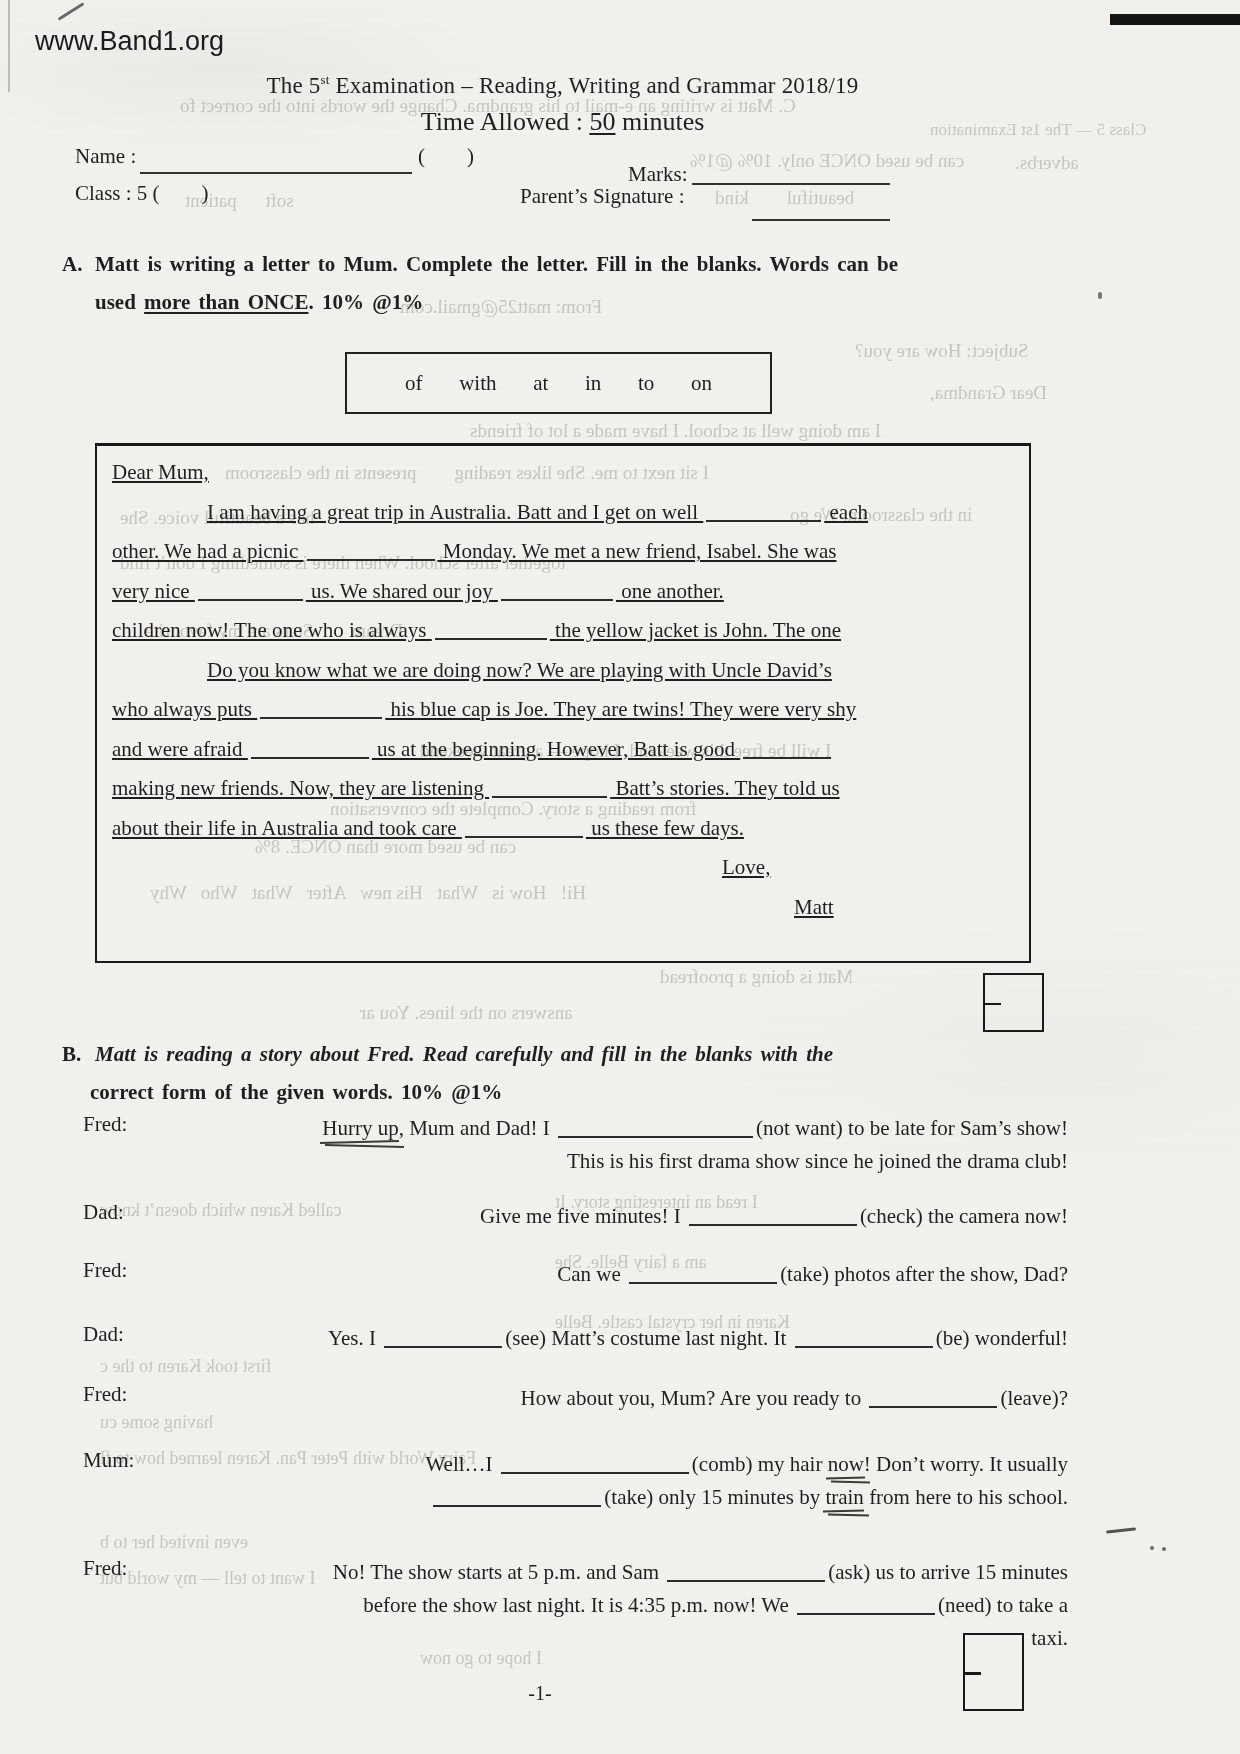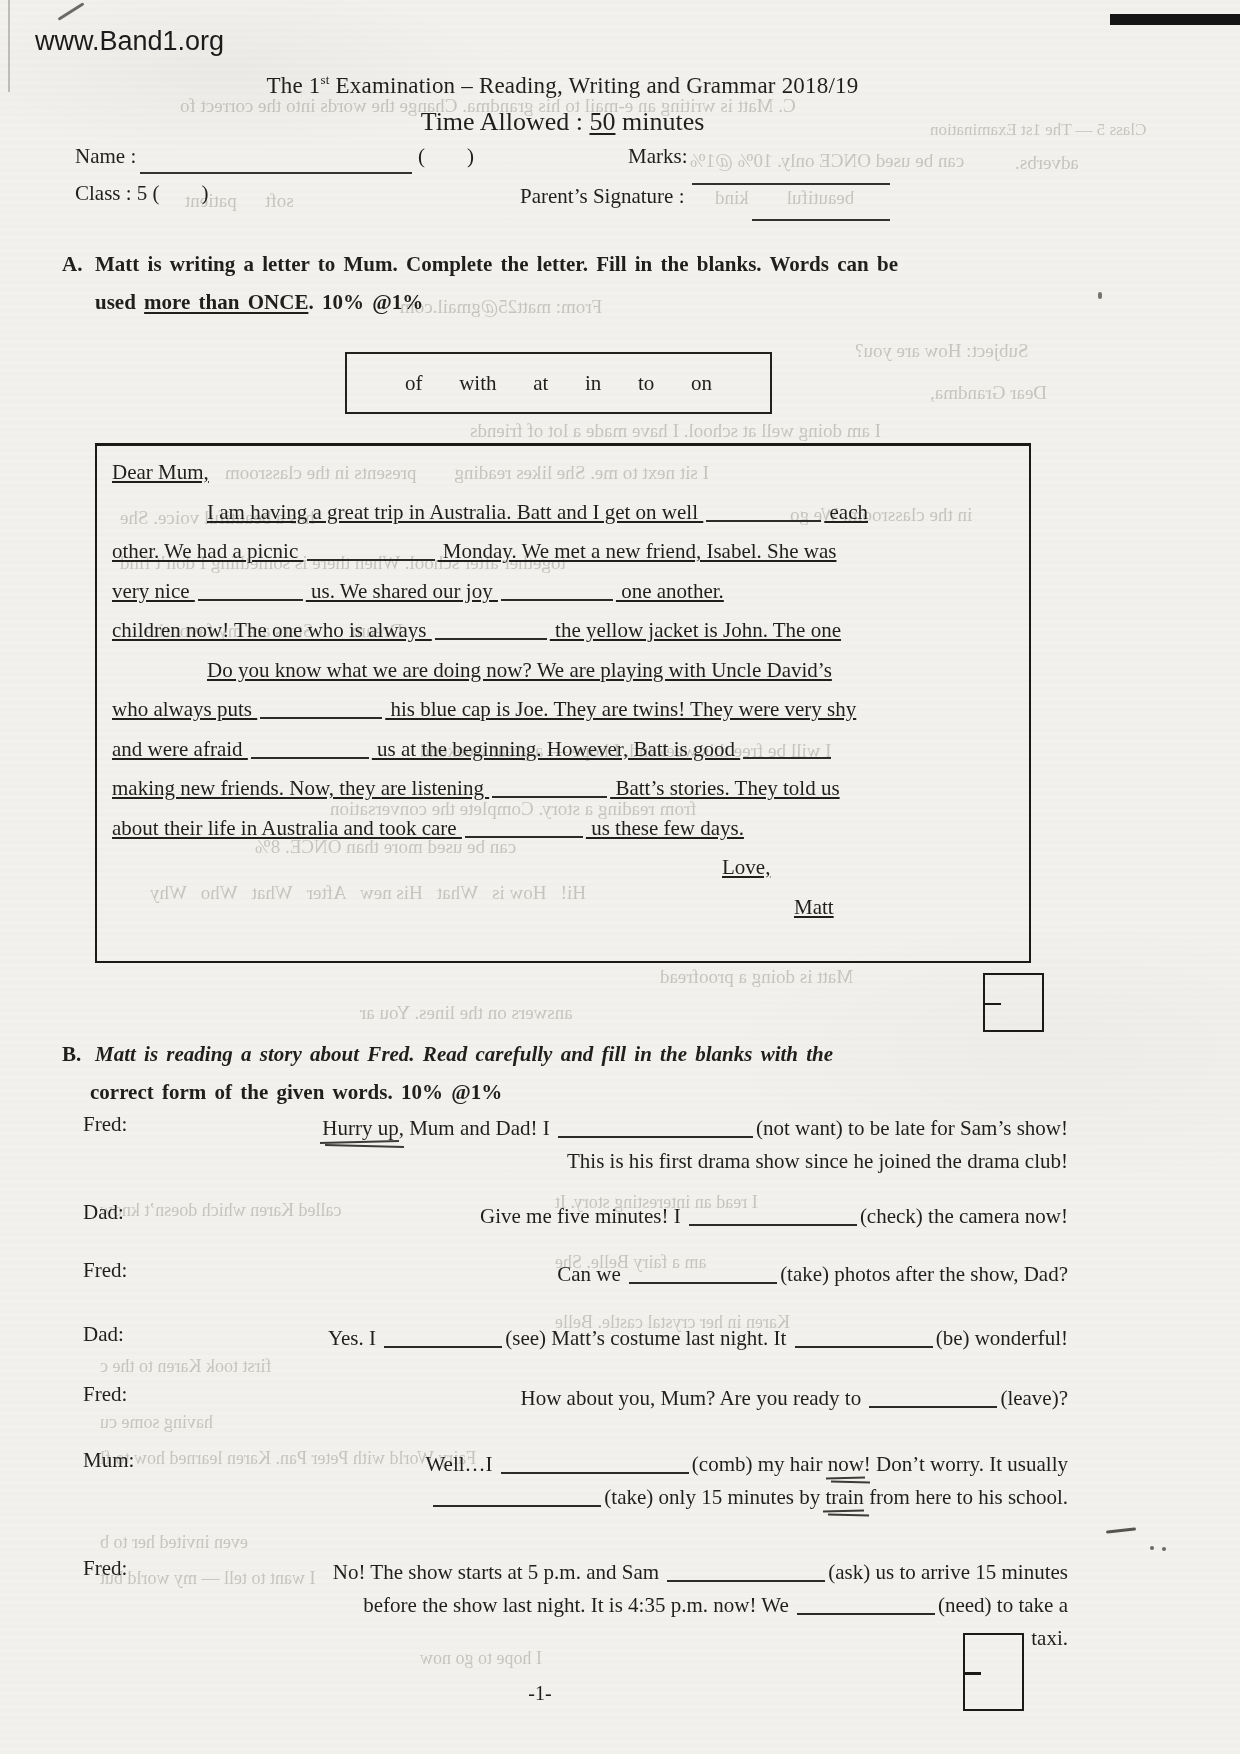--- a/index.html
+++ b/index.html
@@ -115,30 +115,30 @@
   <div class="abs scan-bar"></div>
   <div class="abs pen-slash"></div>
   <div class="abs pen-dash"></div>
   <div class="abs pen-dot1"></div>
   <div class="abs pen-dot2"></div>
   <div class="abs pen-dot3"></div>
 
   <div class="abs watermark">www.Band1.org</div>
 
   <div class="abs hdr-center title">
-    <span>The 1</span><sup>st</sup><span> Examination – Reading, Writing and Grammar 2018/19</span>
+    <span>The 5</span><sup>st</sup><span> Examination – Reading, Writing and Grammar 2018/19</span>
   </div>
   <div class="abs hdr-center timeline">
     <span>Time Allowed : </span><span class="u-inline">50</span><span> minutes</span>
   </div>
 
   <div class="abs lbl" style="left:75px;top:144px;">Name :</div>
   <div class="rule" style="left:140px;top:172px;width:272px;"></div>
   <div class="abs lbl" style="left:418px;top:144px;">(        )</div>
-  <div class="abs lbl" style="left:628px;top:144px;">Marks:</div>
+  <div class="abs lbl" style="left:628px;top:162px;">Marks:</div>
   <div class="rule" style="left:692px;top:183px;width:198px;"></div>
   <div class="abs lbl" style="left:75px;top:181px;">Class : 5 (        )</div>
   <div class="abs lbl" style="left:520px;top:184px;">Parent’s Signature :</div>
   <div class="rule" style="left:752px;top:219px;width:138px;"></div>
 
   <div class="abs sec-num" style="left:62px;top:252px;">A.</div>
   <div class="abs sec-line" style="left:95px;top:252px;">Matt is writing a letter to Mum. Complete the letter. Fill in the blanks. Words can be</div>
   <div class="abs sec-line" style="left:95px;top:290px;" id="a-line2">used <span class="u-inline">more than ONCE</span>. 10% @1%</div>
 
   <div class="abs word-bank" id="word-bank">

